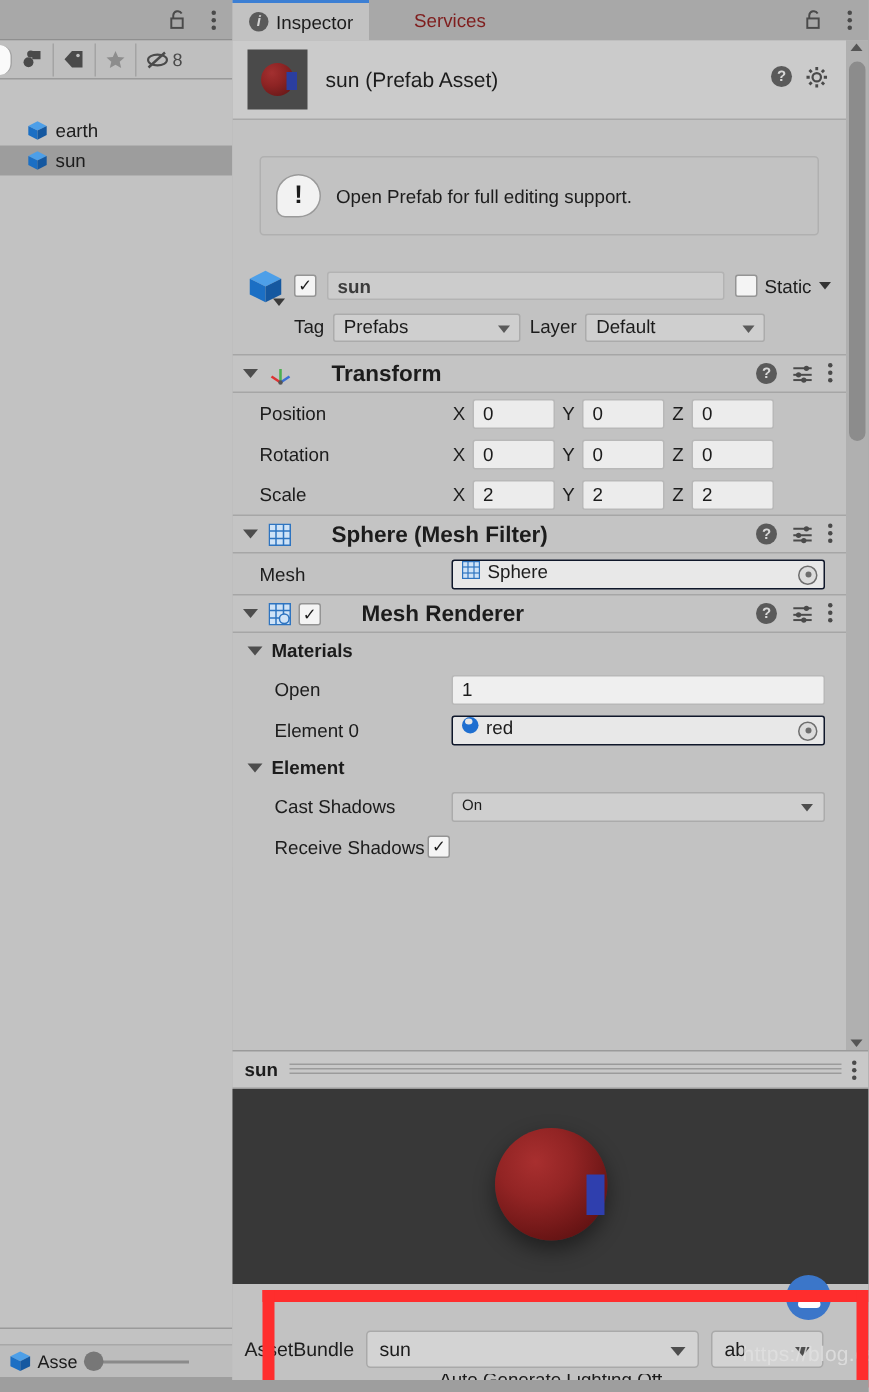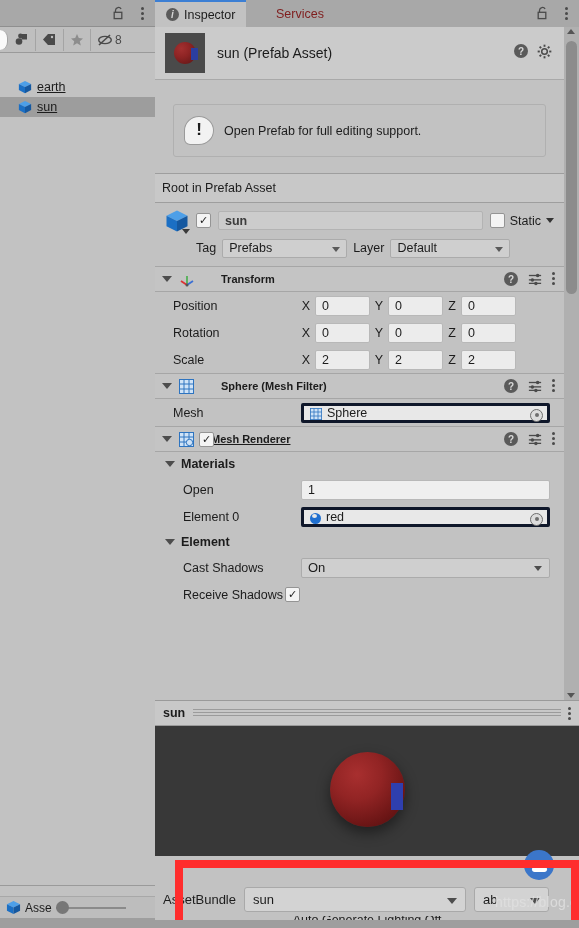--- a/index.html
+++ b/index.html
@@ -39,21 +39,21 @@
   .tb-btn:first-child { background:#fafafa; border-radius:9px; width:16px; padding:0; margin-left:-8px; height:20px; }
 
   .breadcrumb {
     position:absolute; left:0; top:53px; width:155px; height:24px;
     background:#c2c2c2; border-bottom:1px solid #a0a0a0;
     display:flex; align-items:center; padding-left:9px; font-size:12.5px;
   }
   .bc-sep { color:#8c8c8c; margin:0 4px; font-size:11px; }
   .bc-strong { font-weight:bold; }
 
-  .asset-list { position:absolute; left:0; top:77px; width:155px;text-decoration:underline; }
+  .asset-list { position:absolute; left:0; top:77px; width:155px; }
   .asset-row {
     height:20px; display:flex; align-items:center; padding-left:18px;
     font-size:12.5px; gap:5px;
   }
   .asset-row.selected { background:#9d9d9d; }
 
   .project-footer {
     position:absolute; left:0; bottom:0; width:155px; height:43px;
     background:#c2c2c2; border-top:1px solid #9a9a9a;
   }
@@ -163,59 +163,59 @@
   .dd .caret { position:absolute; right:6px; top:7px; border-top-color:#5a5a5a; }
   .dd-tag { width:125px; }
   .dd-layer { width:120px; }
 
   
   .comp-head {
     height:26px; background:#c4c4c4; border-top:1px solid #a6a6a6; border-bottom:1px solid #a6a6a6;
     display:flex; align-items:center; gap:7px; padding-left:7px; position:relative;
   }
   .foldout { width:0;height:0;border-left:5px solid transparent;border-right:5px solid transparent;border-top:6px solid #4d4d4d; }
-  .comp-title { font-weight:bold; font-size:11px; margin-left:18px; }
+  .comp-title { font-weight:bold; font-size:15px; margin-left:18px; }
   .comp-icons { position:absolute; right:9px; top:5px; display:flex; gap:10px; align-items:center; }
   .sliders-ico { width:14px; height:14px; }
   .kebab-c { width:3px; height:14px; }
   .kebab-c i { display:block; width:3px; height:3px; border-radius:50%; background:#4a4a4a; margin-bottom:2px;}
 
   
   .prop-row { height:27px; display:flex; align-items:center; padding-left:18px; background:#c2c2c2; }
   .prop-label { width:128px; font-size:12.5px; }
   .vec { display:flex; align-items:center; gap:4px; }
   .vec .ax { width:10px; font-size:12.5px; text-align:center; }
   .num-field {
     width:55px; height:20px; background:#ececec; border:1px solid #b8b8b8; border-radius:2px;
     display:flex; align-items:center; padding-left:6px; font-size:12.5px;
   }
   .obj-field {
-    flex:1; margin-right:14px; height:20px; background:#e8e8e8; border:3px solid #0f172a; border-radius:2px;
-    display:flex; align-items:flex-end; padding-left:6px; gap:5px; font-size:12.5px; position:relative;
+    flex:1; margin-right:14px; height:20px; background:#e8e8e8; border:1px solid #0f172a; border-radius:2px;
+    display:flex; align-items:flex-start; padding-left:6px; gap:5px; font-size:12.5px; position:relative;
   }
   .obj-field .target {
     position:absolute; right:4px; top:3px; width:13px; height:13px; border-radius:50%;
     border:1.5px solid #6e6e6e; display:flex; align-items:center; justify-content:center; background:#dcdcdc;
   }
   .obj-field .target i { width:4px; height:4px; border-radius:50%; background:#6e6e6e; display:block; }
   .grid-ico { width:12px; height:12px; flex:0 0 12px; }
   .mat-dot { width:11px; height:11px; border-radius:50%; background:#1f6fd0; flex:0 0 11px; position:relative; }
   .mat-dot::after { content:""; position:absolute; left:2px; top:1px; width:5px; height:4px; border-radius:50%; background:#e8e8e8; }
 
   .sub-foldout { height:24px; display:flex; align-items:center; gap:6px; padding-left:10px; background:#c2c2c2; }
   .sub-tri { width:0;height:0;border-left:5px solid transparent;border-right:5px solid transparent;border-top:6px solid #4d4d4d; }
   .sub-label { font-weight:bold; font-size:12.5px; }
 
   .plain-field {
     flex:1; margin-right:14px; height:20px; background:#efefef; border:1px solid #b8b8b8; border-radius:2px;
     display:flex; align-items:center; padding-left:6px; font-size:12.5px;
   }
   .dd-wide {
     flex:1; margin-right:14px; height:20px; background:#cfcfcf; border:1px solid #ababab; border-radius:2px;
-    display:flex; align-items:center; padding-left:6px; font-size:13px; position:relative;
+    display:flex; align-items:center; padding-left:6px; font-size:10px; position:relative;
   }
   .dd-wide .caret { position:absolute; right:7px; top:7px; border-top-color:#4d4d4d; }
   .indent2 { padding-left:28px; }
   .indent2 .prop-label { width:118px; }
 
   
   .insp-scroll {
     position:absolute; right:0; top:27px; width:15px; height:673px; background:#b0b0b0;
   }
   .sc-arrow-up { position:absolute; top:2px; left:3px; width:0;height:0;
@@ -418,21 +418,20 @@
         <div class="prefab-note">
           <div class="warn-ico">
             <div class="bub">
                 <span class="bang">!</span>
               </div>
           </div>
           <div class="prefab-note-txt">Open Prefab for full editing support.</div>
         </div>
       </div>
 
-      <div class="section-bar">Root in Prefab Asset</div>
 
       <div class="go-head">
         <div class="go-row1">
           <div class="cube-icon">
             <svg class="cube-svg" width="24" height="24" viewBox="0 0 16 16">
               <path d="M8 1 L15 4.5 L8 8 L1 4.5 Z" fill="#4d9fe8"></path>
               <path d="M1 4.5 L8 8 L8 15 L1 11.5 Z" fill="#1b6fc4"></path>
               <path d="M15 4.5 L8 8 L8 15 L15 11.5 Z" fill="#1558a0"></path>
             </svg>
             <span class="tri-sm"></span>
@@ -574,21 +573,21 @@
           <rect x="0.5" y="0.5" width="14" height="14" fill="#cfe3f7" stroke="#2e74c0"></rect>
           <g stroke="#2e74c0" stroke-width="1">
             <line x1="5" y1="0.5" x2="5" y2="14.5"></line>
               <line x1="10" y1="0.5" x2="10" y2="14.5"></line>
             <line x1="0.5" y1="5" x2="14.5" y2="5"></line>
               <line x1="0.5" y1="10" x2="14.5" y2="10"></line>
           </g>
           <circle cx="10.5" cy="10.5" r="3.2" fill="#cfe3f7" stroke="#2e74c0"></circle>
         </svg>
         <span class="chk" style="position:absolute;left:44px;top:5px;">✓</span>
-        <span class="comp-title" style="margin-left:32px;text-decoration:underline;">Mesh Renderer</span>
+        <span class="comp-title" style="margin-left:62px;">Mesh Renderer</span>
         <span class="comp-icons">
           <span class="q-icon">?</span>
           <svg class="sliders-ico" viewBox="0 0 16 16">
             <line x1="1" y1="4" x2="15" y2="4" stroke="#4a4a4a" stroke-width="1.5"></line>
             <line x1="1" y1="9" x2="15" y2="9" stroke="#4a4a4a" stroke-width="1.5"></line>
             <line x1="1" y1="13" x2="15" y2="13" stroke="#4a4a4a" stroke-width="1.5"></line>
             <circle cx="11" cy="4" r="2" fill="#4a4a4a"></circle>
               <circle cx="5" cy="9" r="2" fill="#4a4a4a"></circle>
               <circle cx="9" cy="13" r="2" fill="#4a4a4a"></circle>
           </svg>

